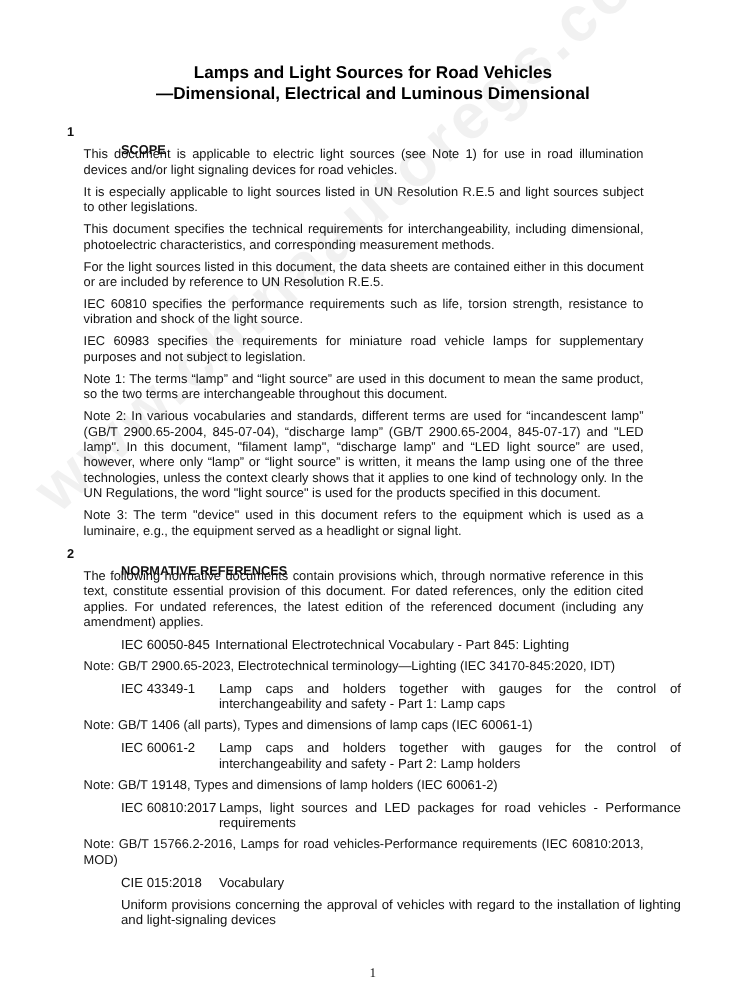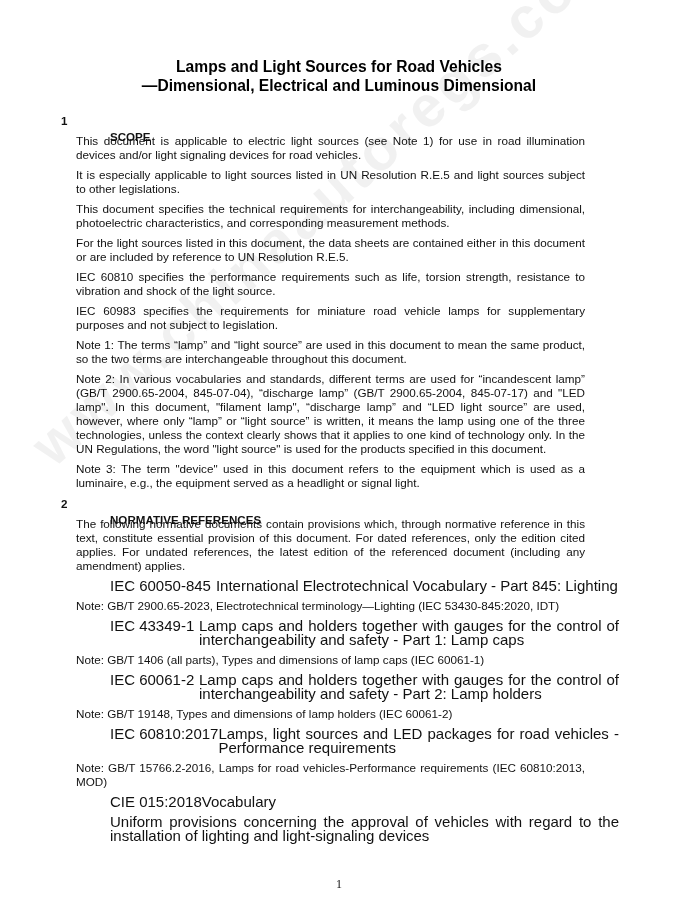--- a/index.html
+++ b/index.html
@@ -6,21 +6,21 @@
   body { width: 678px; height: 901px; position: relative; overflow: hidden; font-family: "Liberation Sans", sans-serif; color: #111; }
   .page { position: absolute; left: 0; top: 0; width: 678px; height: 901px; background: #fff; }
   .watermark { position: absolute; left: 40px; top: 420px; width: 700px; transform: rotate(-42deg); transform-origin: left center; font-family: "Liberation Sans", sans-serif; font-size: 58px; font-weight: bold; color: rgba(170,170,170,0.16); letter-spacing: 4px; white-space: nowrap; pointer-events: none; z-index: 0; }
   .title { position: absolute; left: 0; top: 57px; width: 678px; text-align: center; font-weight: bold; font-size: 15.6px; line-height: 19px; color: #000000; z-index: 1; }
   .content { position: absolute; left: 0; top: 113px; width: 678px; z-index: 1; }
   .section { position: relative; }
   .sec-head { position: relative; height: 15px; margin-bottom: 6px; font-weight: bold; font-size: 11.6px; line-height: 15px; }
   .sec-num { position: absolute; left: 61px; top: 0; }
   .sec-title { position: absolute; left: 110px; top: 16px; }
   .para { margin: 0 0 6px 76px; width: 509px; font-size: 11.7px; line-height: 14px; text-align: justify; }
-  .ref { display: flex; margin: 0 0 6px 110px; width: 509px; font-size: 15px; line-height: 14px; }
+  .ref { display: flex; margin: 0 0 6px 110px; width: 509px; font-size: 12px; line-height: 14px; }
   .ref-code { flex: 0 0 89px; white-space: nowrap; }
   .ref-desc { flex: 1; text-align: justify; }
   .ref.inline .ref-code { flex: 0 0 auto; margin-right: 5px; }
   .page-num { position: absolute; left: 0; top: 877px; width: 678px; text-align: center; font-family: "Liberation Serif", serif; font-size: 12px; color: #111; }
 </style>
 </head>
 <body>
 
 <div class="page">
 
@@ -53,21 +53,21 @@
       <div class="sec-head">
         <span class="sec-num">2</span>
         <span class="sec-title">NORMATIVE REFERENCES</span>
       </div>
       <p class="para">The following normative documents contain provisions which, through normative reference in this text, constitute essential provision of this document. For dated references, only the edition cited applies. For undated references, the latest edition of the referenced document (including any amendment) applies.</p>
 
       <div class="ref inline">
         <span class="ref-code">IEC 60050-845</span>
         <span class="ref-desc">International Electrotechnical Vocabulary - Part 845: Lighting</span>
       </div>
-      <p class="para">Note: GB/T 2900.65-2023, Electrotechnical terminology—Lighting (IEC 53430-845:2020, IDT)</p>
+      <p class="para">Note: GB/T 2900.65-2023, Electrotechnical terminology—Lighting (IEC 34170-845:2020, IDT)</p>
 
       <div class="ref">
         <span class="ref-code">IEC 43349-1</span>
         <span class="ref-desc">Lamp caps and holders together with gauges for the control of interchangeability and safety - Part 1: Lamp caps</span>
       </div>
       <p class="para">Note: GB/T 1406 (all parts), Types and dimensions of lamp caps (IEC 60061-1)</p>
 
       <div class="ref">
         <span class="ref-code">IEC 60061-2</span>
         <span class="ref-desc">Lamp caps and holders together with gauges for the control of interchangeability and safety - Part 2: Lamp holders</span>

